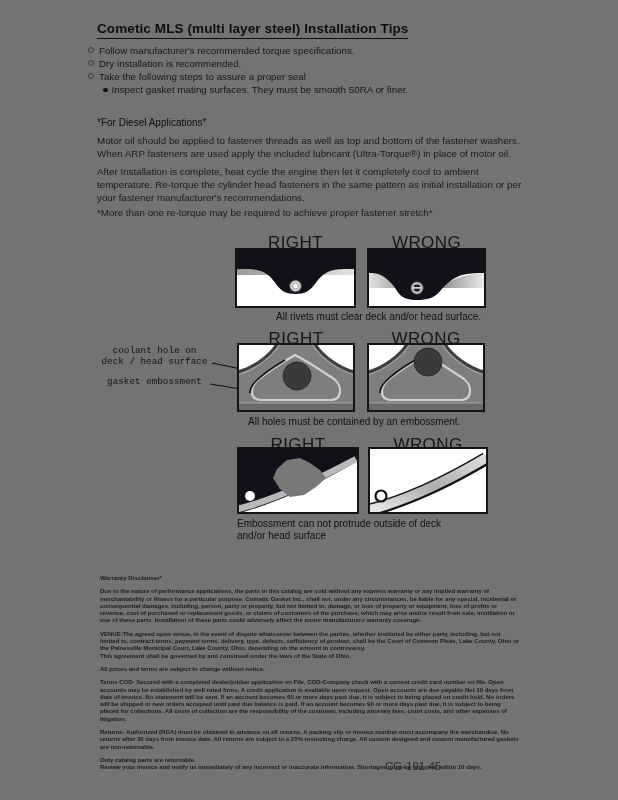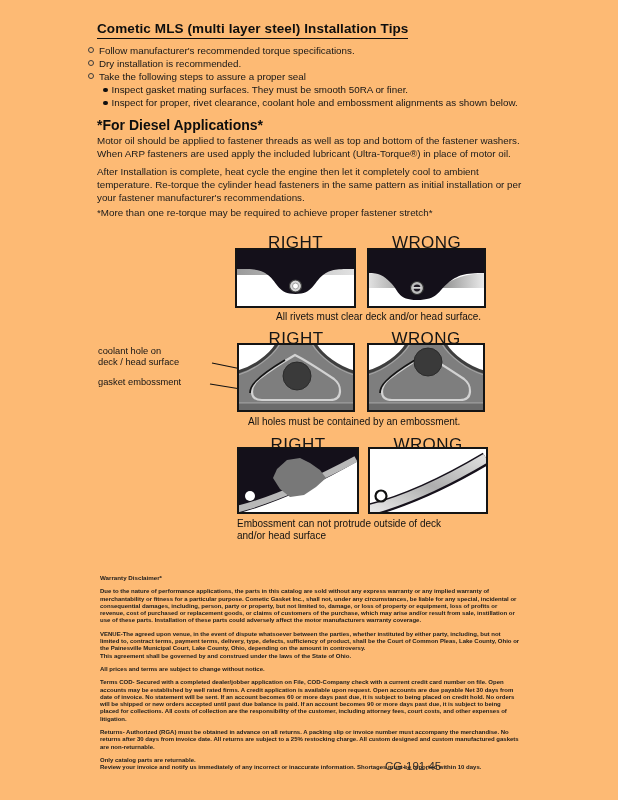--- a/index.html
+++ b/index.html
@@ -1,56 +1,55 @@
 <!DOCTYPE html>
 <html><head>
 <meta charset="utf-8">
 <style>
   html,body{margin:0;padding:0;background:#fff;}
-  .page{position:relative;width:618px;height:800px;background:#fdba74;overflow:hidden;
+  .page{position:relative;width:618px;height:800px;background:#737373;overflow:hidden;
         font-family:"Liberation Sans", sans-serif;color:#161616;}
   .abs{position:absolute;}
   h1.title{position:absolute;left:97px;top:21px;margin:0;font-size:13.5px;font-weight:700;
         color:#0e0e0e;border-bottom:1.6px solid #0e0e0e;padding-bottom:2px;letter-spacing:.1px;}
   .intro{position:absolute;left:88px;top:44px;width:440px;font-size:9.8px;line-height:13px;}
   .b-row{white-space:nowrap;}
   .b-sub{padding-left:15px;}
   .mk-open{display:inline-block;width:4px;height:4px;border:1px solid #3c3c3c;border-radius:50%;
         margin-right:5px;vertical-align:1px;}
   .mk-fill{display:inline-block;width:4.5px;height:4.5px;background:#101010;border-radius:50%;
         margin-right:4px;vertical-align:1px;}
-  .diesel-h{position:absolute;left:97px;top:117px;font-size:14px;font-weight:700;color:#0e0e0e;}
+  .diesel-h{position:absolute;left:97px;top:117px;font-size:10px;font-weight:400;color:#0e0e0e;}
   .body-p{position:absolute;left:97px;width:434px;margin:0;font-size:9.8px;line-height:13px;color:#1a1a1a;}
   .p1{top:134px;}
   .p2{top:165px;}
   .note{top:206px;}
   .rw-label{position:absolute;font-size:17px;letter-spacing:.4px;color:#151515;text-align:center;}
   .dbox{position:absolute;}
   .cap{position:absolute;font-size:10px;line-height:11.5px;color:#111;white-space:pre-line;}
-  .ann{position:absolute;width:113px;text-align:left;font-size:9.3px;line-height:10.5px;
-        color:#141414;white-space:pre-line;}
+  .ann{position:absolute;width:113px;text-align:center;font-size:9.3px;line-height:10.5px;
+        color:#141414;white-space:pre-line;font-family:Liberation Mono, monospace;}
   .warr{position:absolute;left:100px;top:574px;width:421px;color:#1b1b1b;}
   .warr .wh{font-size:6.2px;font-weight:700;margin:0 0 7px 0;}
   .warr p{font-size:6px;font-weight:700;line-height:7.3px;margin:0 0 6px 0;white-space:pre-line;}
   .footer-code{position:absolute;left:385px;top:760px;font-size:11.5px;color:#2a2a2a;}
   svg{display:block;}
 </style>
 </head>
 <body>
 
 <div class="page">
 
   <h1 class="title">Cometic MLS (multi layer steel) Installation Tips</h1>
 
   <div class="intro">
     <div class="b-row"><span class="mk-open"></span><span>Follow manufacturer's recommended torque specifications.</span></div>
     <div class="b-row"><span class="mk-open"></span><span>Dry installation is recommended.</span></div>
     <div class="b-row"><span class="mk-open"></span><span>Take the following steps to assure a proper seal</span></div>
     <div class="b-row b-sub"><span class="mk-fill"></span><span>Inspect gasket mating surfaces.  They must be smooth 50RA or finer.</span></div>
-    <div class="b-row b-sub"><span class="mk-fill"></span><span>Inspect for proper, rivet clearance, coolant hole and embossment alignments as shown below.</span></div>
   </div>
 
   <div class="diesel-h">*For Diesel Applications*</div>
   <p class="body-p p1">Motor oil should be applied to fastener threads as well as top and bottom of the fastener washers. When ARP fasteners are used apply the included lubricant (Ultra-Torque®) in place of motor oil.</p>
   <p class="body-p p2">After Installation is complete, heat cycle the engine then let it completely cool to ambient temperature. Re-torque the cylinder head fasteners in the same pattern as initial installation or per your fastener manufacturer's recommendations.</p>
   <p class="body-p note">*More than one re-torque may be required to achieve proper fastener stretch*</p>
 
   <div class="rw-label" style="left:235px;top:233px;width:121px;">RIGHT</div>
   <div class="rw-label" style="left:367px;top:233px;width:119px;">WRONG</div>
 

